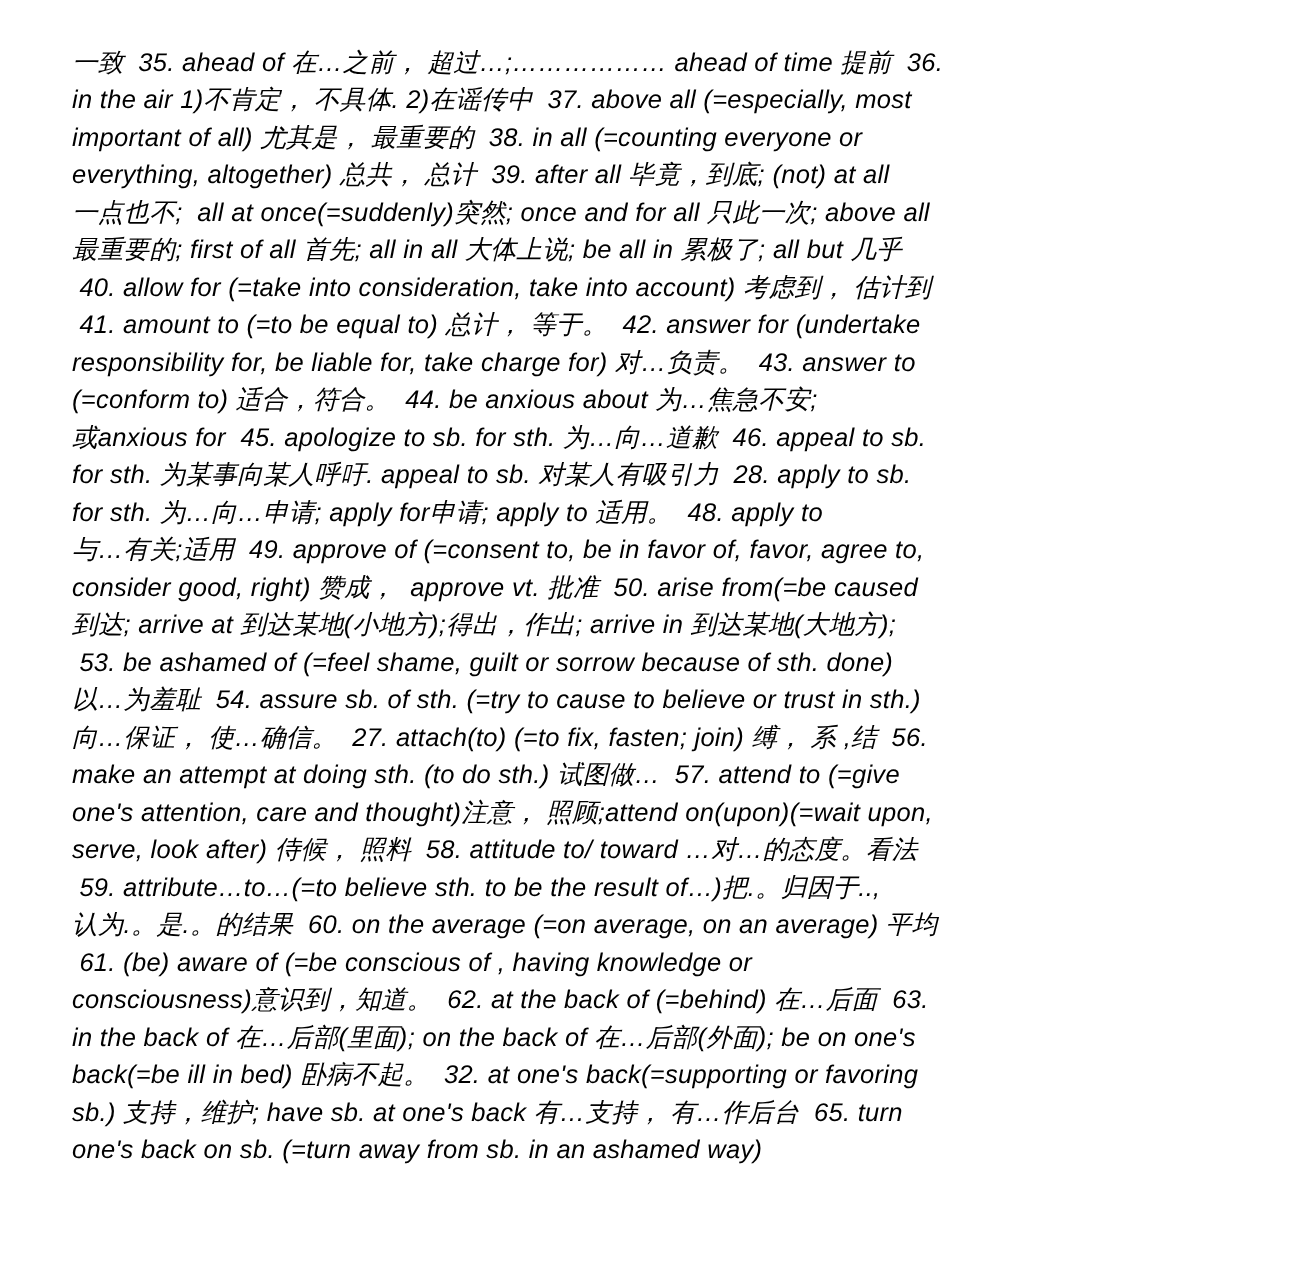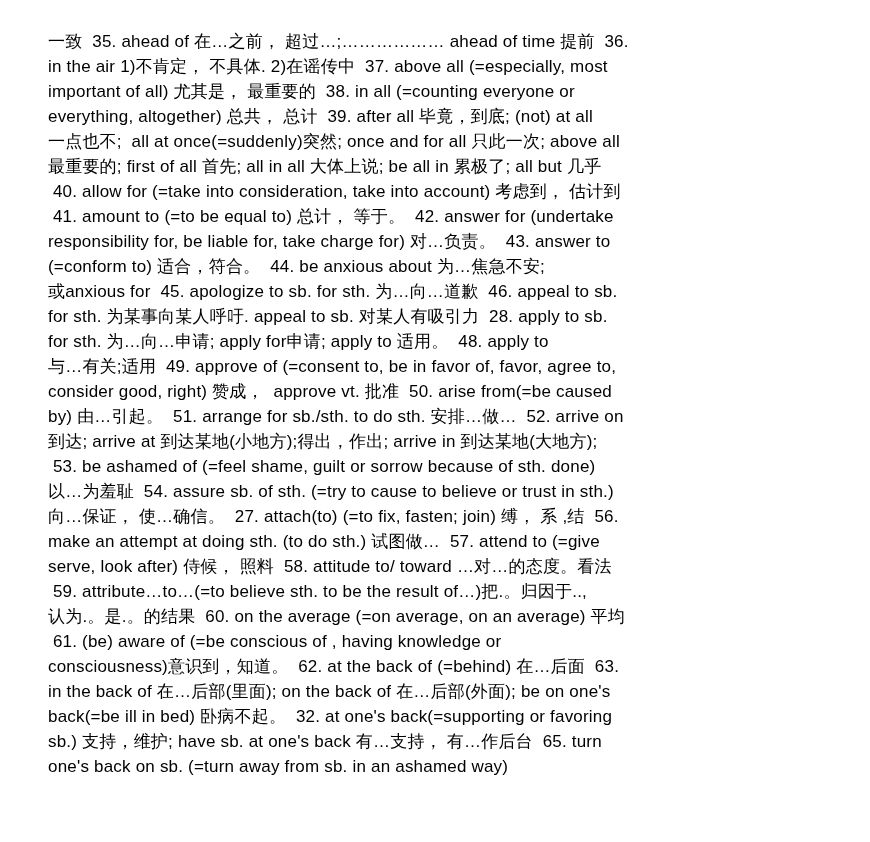--- a/index.html
+++ b/index.html
@@ -22,20 +22,21 @@
     right: 30px;
     color: #000000;
     font-family: "Liberation Sans", "DejaVu Sans", sans-serif;
     font-size: 17px;
     line-height: 25px;
     letter-spacing: 0.2px;
   }
   .line {
     white-space: pre;
     height: 25px;
+    font-style: italic;
   }
 </style>
 </head>
 <body>
 
 <div class="page">
   <div class="textblock">
       <div class="line">一致  35. ahead of 在…之前， 超过…;……………… ahead of time 提前  36.</div>
       <div class="line">in the air 1)不肯定， 不具体. 2)在谣传中  37. above all (=especially, most</div>
       <div class="line">important of all) 尤其是， 最重要的  38. in all (=counting everyone or</div>
@@ -44,26 +45,26 @@
       <div class="line">最重要的; first of all 首先; all in all 大体上说; be all in 累极了; all but 几乎</div>
       <div class="line"> 40. allow for (=take into consideration, take into account) 考虑到， 估计到</div>
       <div class="line"> 41. amount to (=to be equal to) 总计， 等于。  42. answer for (undertake</div>
       <div class="line">responsibility for, be liable for, take charge for) 对…负责。  43. answer to</div>
       <div class="line">(=conform to) 适合，符合。  44. be anxious about 为…焦急不安;</div>
       <div class="line">或anxious for  45. apologize to sb. for sth. 为…向…道歉  46. appeal to sb.</div>
       <div class="line">for sth. 为某事向某人呼吁. appeal to sb. 对某人有吸引力  28. apply to sb.</div>
       <div class="line">for sth. 为…向…申请; apply for申请; apply to 适用。  48. apply to</div>
       <div class="line">与…有关;适用  49. approve of (=consent to, be in favor of, favor, agree to,</div>
       <div class="line">consider good, right) 赞成，  approve vt. 批准  50. arise from(=be caused</div>
-      <div class="line">by) 由…引起。  51. arrange for sb./sth. to do sth. 安排…做…  52. arrive on</div>
       <div class="line">到达; arrive at 到达某地(小地方);得出，作出; arrive in 到达某地(大地方);</div>
       <div class="line"> 53. be ashamed of (=feel shame, guilt or sorrow because of sth. done)</div>
       <div class="line">以…为羞耻  54. assure sb. of sth. (=try to cause to believe or trust in sth.)</div>
       <div class="line">向…保证， 使…确信。  27. attach(to) (=to fix, fasten; join) 缚， 系 ,结  56.</div>
       <div class="line">make an attempt at doing sth. (to do sth.) 试图做…  57. attend to (=give</div>
+      <div class="line">one's attention, care and thought)注意， 照顾;attend on(upon)(=wait upon,</div>
       <div class="line">serve, look after) 侍候， 照料  58. attitude to/ toward …对…的态度。看法</div>
       <div class="line"> 59. attribute…to…(=to believe sth. to be the result of…)把.。归因于..,</div>
       <div class="line">认为.。是.。的结果  60. on the average (=on average, on an average) 平均</div>
       <div class="line"> 61. (be) aware of (=be conscious of , having knowledge or</div>
       <div class="line">consciousness)意识到，知道。  62. at the back of (=behind) 在…后面  63.</div>
       <div class="line">in the back of 在…后部(里面); on the back of 在…后部(外面); be on one's</div>
       <div class="line">back(=be ill in bed) 卧病不起。  32. at one's back(=supporting or favoring</div>
       <div class="line">sb.) 支持，维护; have sb. at one's back 有…支持， 有…作后台  65. turn</div>
       <div class="line">one's back on sb. (=turn away from sb. in an ashamed way)</div>
     </div>

